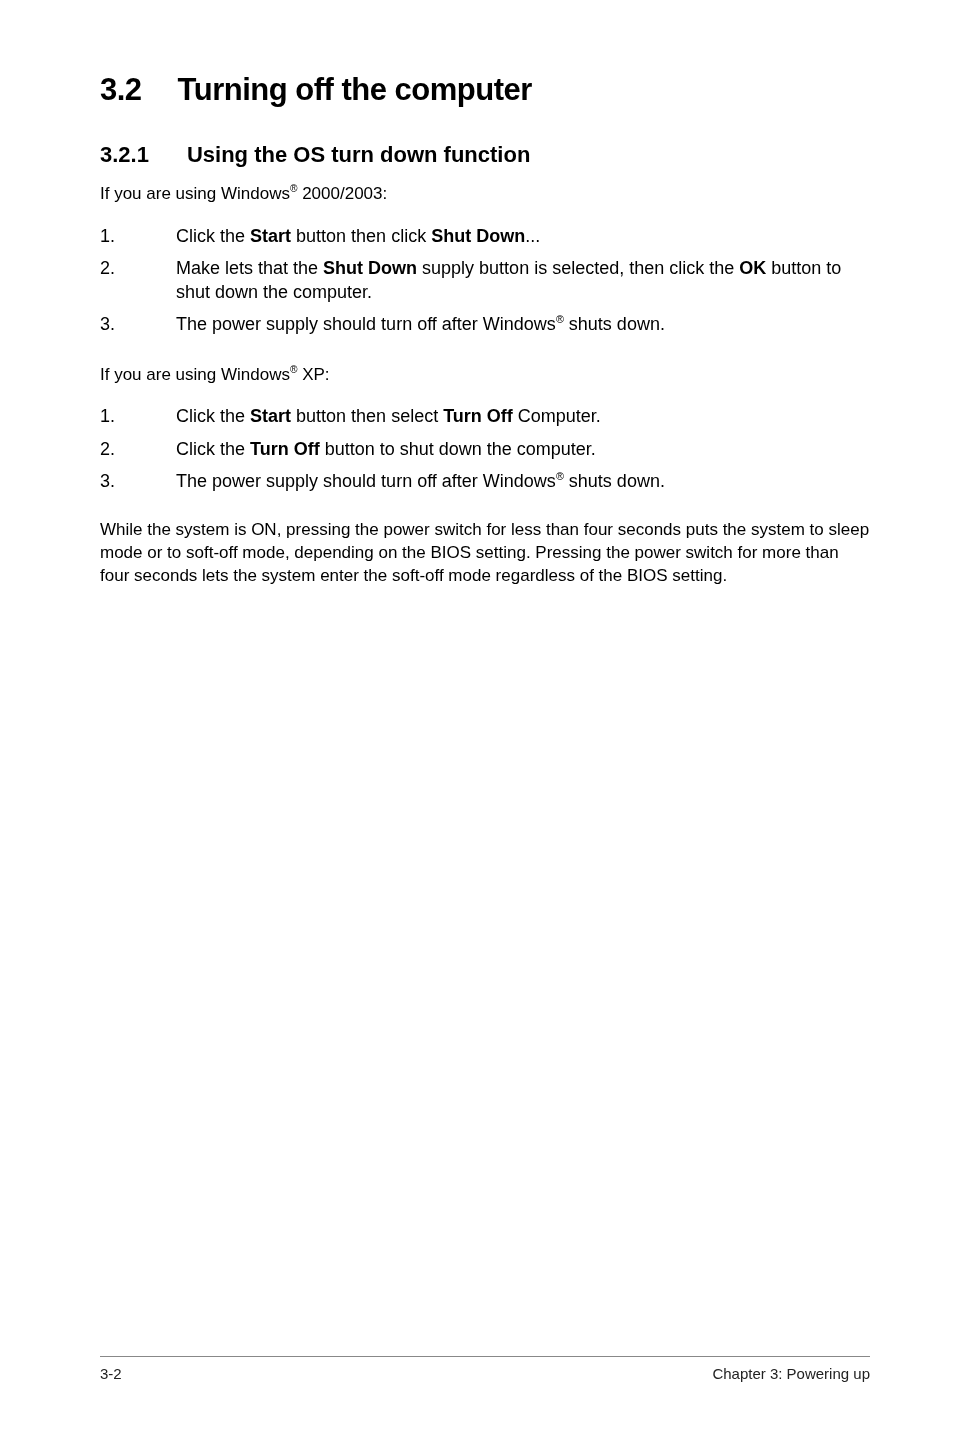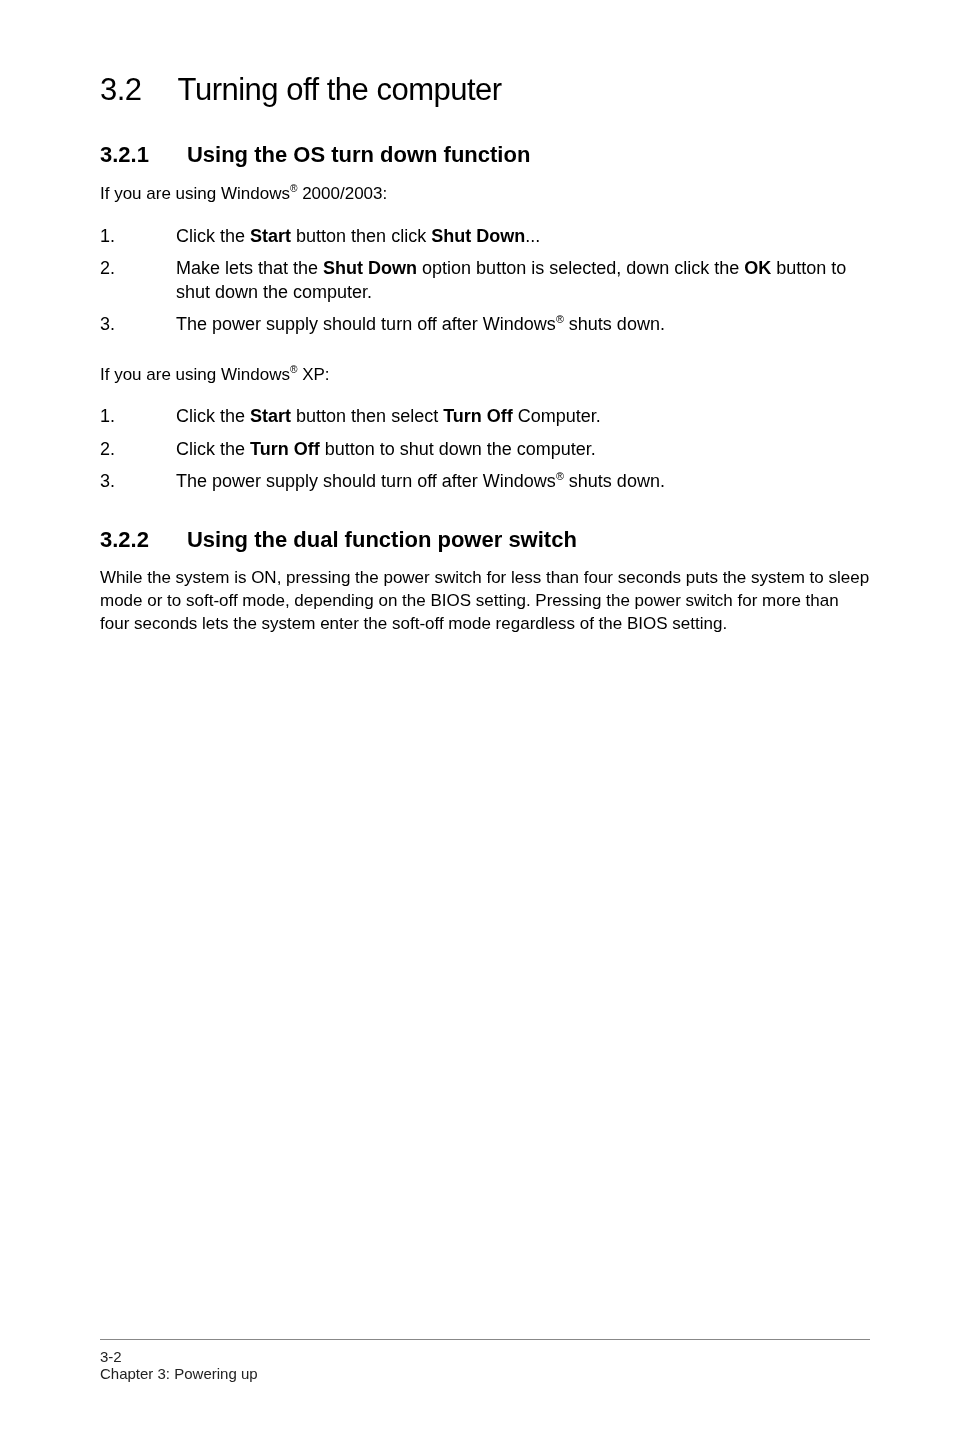--- a/index.html
+++ b/index.html
@@ -11,21 +11,21 @@
       width: 954px;
       height: 1438px;
       background: #fff;
       font-family: Arial, Helvetica, sans-serif;
       color: #000;
       padding: 72px 84px 50px 100px;
       position: relative;
     }
     .h1 {
       font-size: 31px;
-      font-weight: normal;
+      font-weight: bold;
       margin-bottom: 26px;
       letter-spacing: -0.5px;
     }
     .h1 .num {
       display: inline-block;
       margin-right: 36px;
     }
     .h2 {
       font-size: 22px;
       font-weight: bold;
@@ -69,21 +69,20 @@
       position: absolute;
       bottom: 56px;
       left: 100px;
       right: 84px;
       border-top: 1px solid #888;
       padding-top: 8px;
       display: flex;
       justify-content: space-between;
       font-size: 15px;
       color: #222;
-      flex-direction: column;
     }
   </style>
 </head>
 <body>
 
 <h1 class="h1">
   <span class="num">3.2</span><span>Turning off the computer</span>
 </h1>
 
 <h2 class="h2">
@@ -94,21 +93,21 @@
   <span>If you are using Windows</span><sup>®</sup><span> 2000/2003:</span>
 </p>
 
 <ol class="list">
   <li>
     <span class="idx">1.</span>
     <span class="txt"><span>Click the </span><b>Start</b><span> button then click </span><b>Shut Down</b><span>...</span></span>
   </li>
   <li>
     <span class="idx">2.</span>
-    <span class="txt"><span>Make lets that the </span><b>Shut Down</b><span> option button is selected, down click the </span><b>OK</b><span> button to shut down the computer.</span></span>
+    <span class="txt"><span>Make lets that the </span><b>Shut Down</b><span> supply button is selected, then click the </span><b>OK</b><span> button to shut down the computer.</span></span>
   </li>
   <li>
     <span class="idx">3.</span>
     <span class="txt"><span>The power supply should turn off after Windows</span><sup>®</sup><span> shuts down.</span></span>
   </li>
 </ol>
 
 <p class="para">
   <span>If you are using Windows</span><sup>®</sup><span> XP:</span>
 </p>
@@ -122,22 +121,19 @@
     <span class="idx">2.</span>
     <span class="txt"><span>Click the </span><b>Turn Off</b><span> button to shut down the computer.</span></span>
   </li>
   <li>
     <span class="idx">3.</span>
     <span class="txt"><span>The power supply should turn off after Windows</span><sup>®</sup><span> shuts down.</span></span>
   </li>
 </ol>
 
 <div class="sec2">
-  <h2 class="h2">
-    <span class="num">3.2.2</span><span>Using the dual function power switch</span>
-  </h2>
   <p class="para">While the system is ON, pressing the power switch for less than four seconds puts the system to sleep mode or to soft-off mode, depending on the BIOS setting. Pressing the power switch for more than four seconds lets the system enter the soft-off mode regardless of the BIOS setting.</p>
 </div>
 
 <div class="footer">
   <span>3-2</span>
   <span>Chapter 3: Powering up</span>
 </div>
 
 </body></html>

